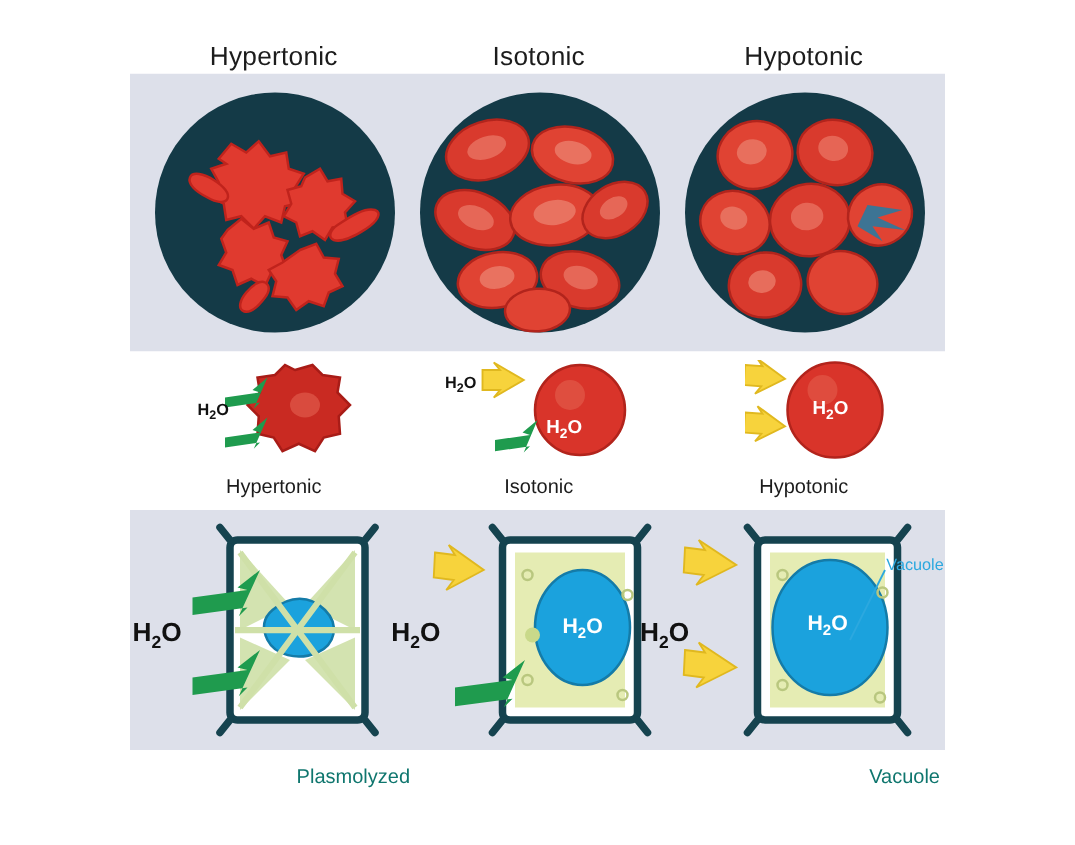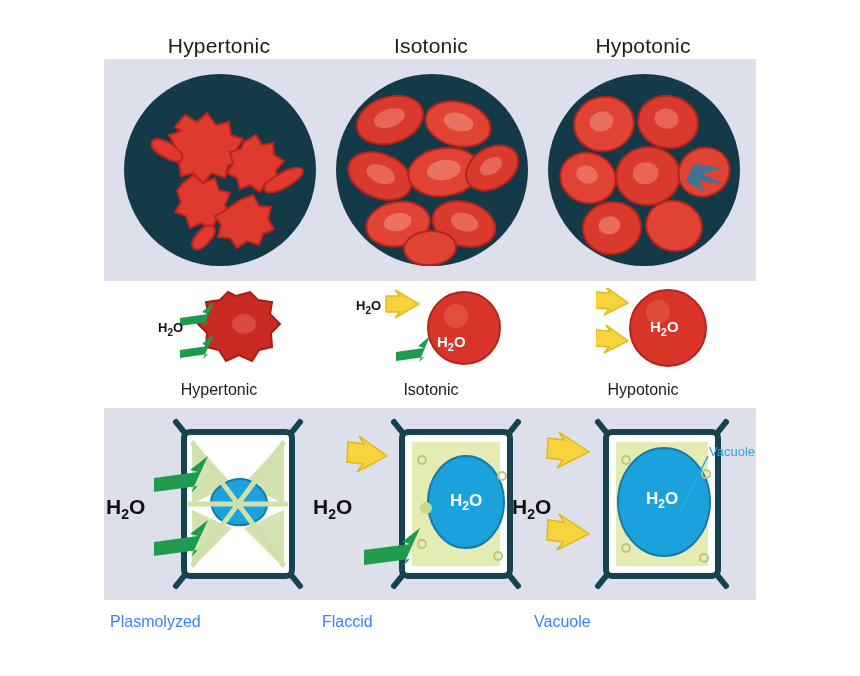--- a/index.html
+++ b/index.html
@@ -34,22 +34,22 @@
   }
   .midlabel {
     position: absolute;
     font-size: 16px;
     color: #1c1c1c;
     text-align: center;
   }
   .botlabel {
     position: absolute;
     font-size: 16px;
-    color: #3b82f6;
-    text-align: left;
+    color: #0f766e;
+    text-align: right;
   }
   .h2o-big {
     position: absolute;
     font-size: 21px;
     font-weight: bold;
     color: #111111;
   }
   .h2o-small {
     position: absolute;
     font-size: 13px;
@@ -256,16 +256,15 @@
     </g>
     <path d="M8 22 l16 2 l-5 -8 l30 20 l-32 16 l6 -8 l-16 -2 Z" fill="#f7d33c" stroke="#e0b81f" stroke-width="1.5"></path>
     <path d="M8 104 l16 2 l-5 -8 l30 20 l-32 16 l6 -8 l-16 -2 Z" fill="#f7d33c" stroke="#e0b81f" stroke-width="1.5"></path>
     <path d="M168 40 L140 96" stroke="#2ca8df" stroke-width="1.5" fill="none"></path>
   </svg>
   <div class="h2o-big" style="left:512px; top:495px;"><span>H</span><span style="font-size:14px;vertical-align:sub;">2</span><span>O</span></div>
   <div class="h2o-white" style="left:646px; top:489px;"><span>H</span><span style="font-size:12px;vertical-align:sub;">2</span><span>O</span></div>
   <div class="vacuole-label" style="left:709px; top:444px;">Vacuole</div>
 
   <div class="botlabel" style="left:110px; top:613px; width:218px;">Plasmolyzed</div>
-  <div class="botlabel" style="left:322px; top:613px; width:218px;">Flaccid</div>
   <div class="botlabel" style="left:534px; top:613px; width:218px;">Vacuole</div>
 
 </div>
 
 </body></html>

